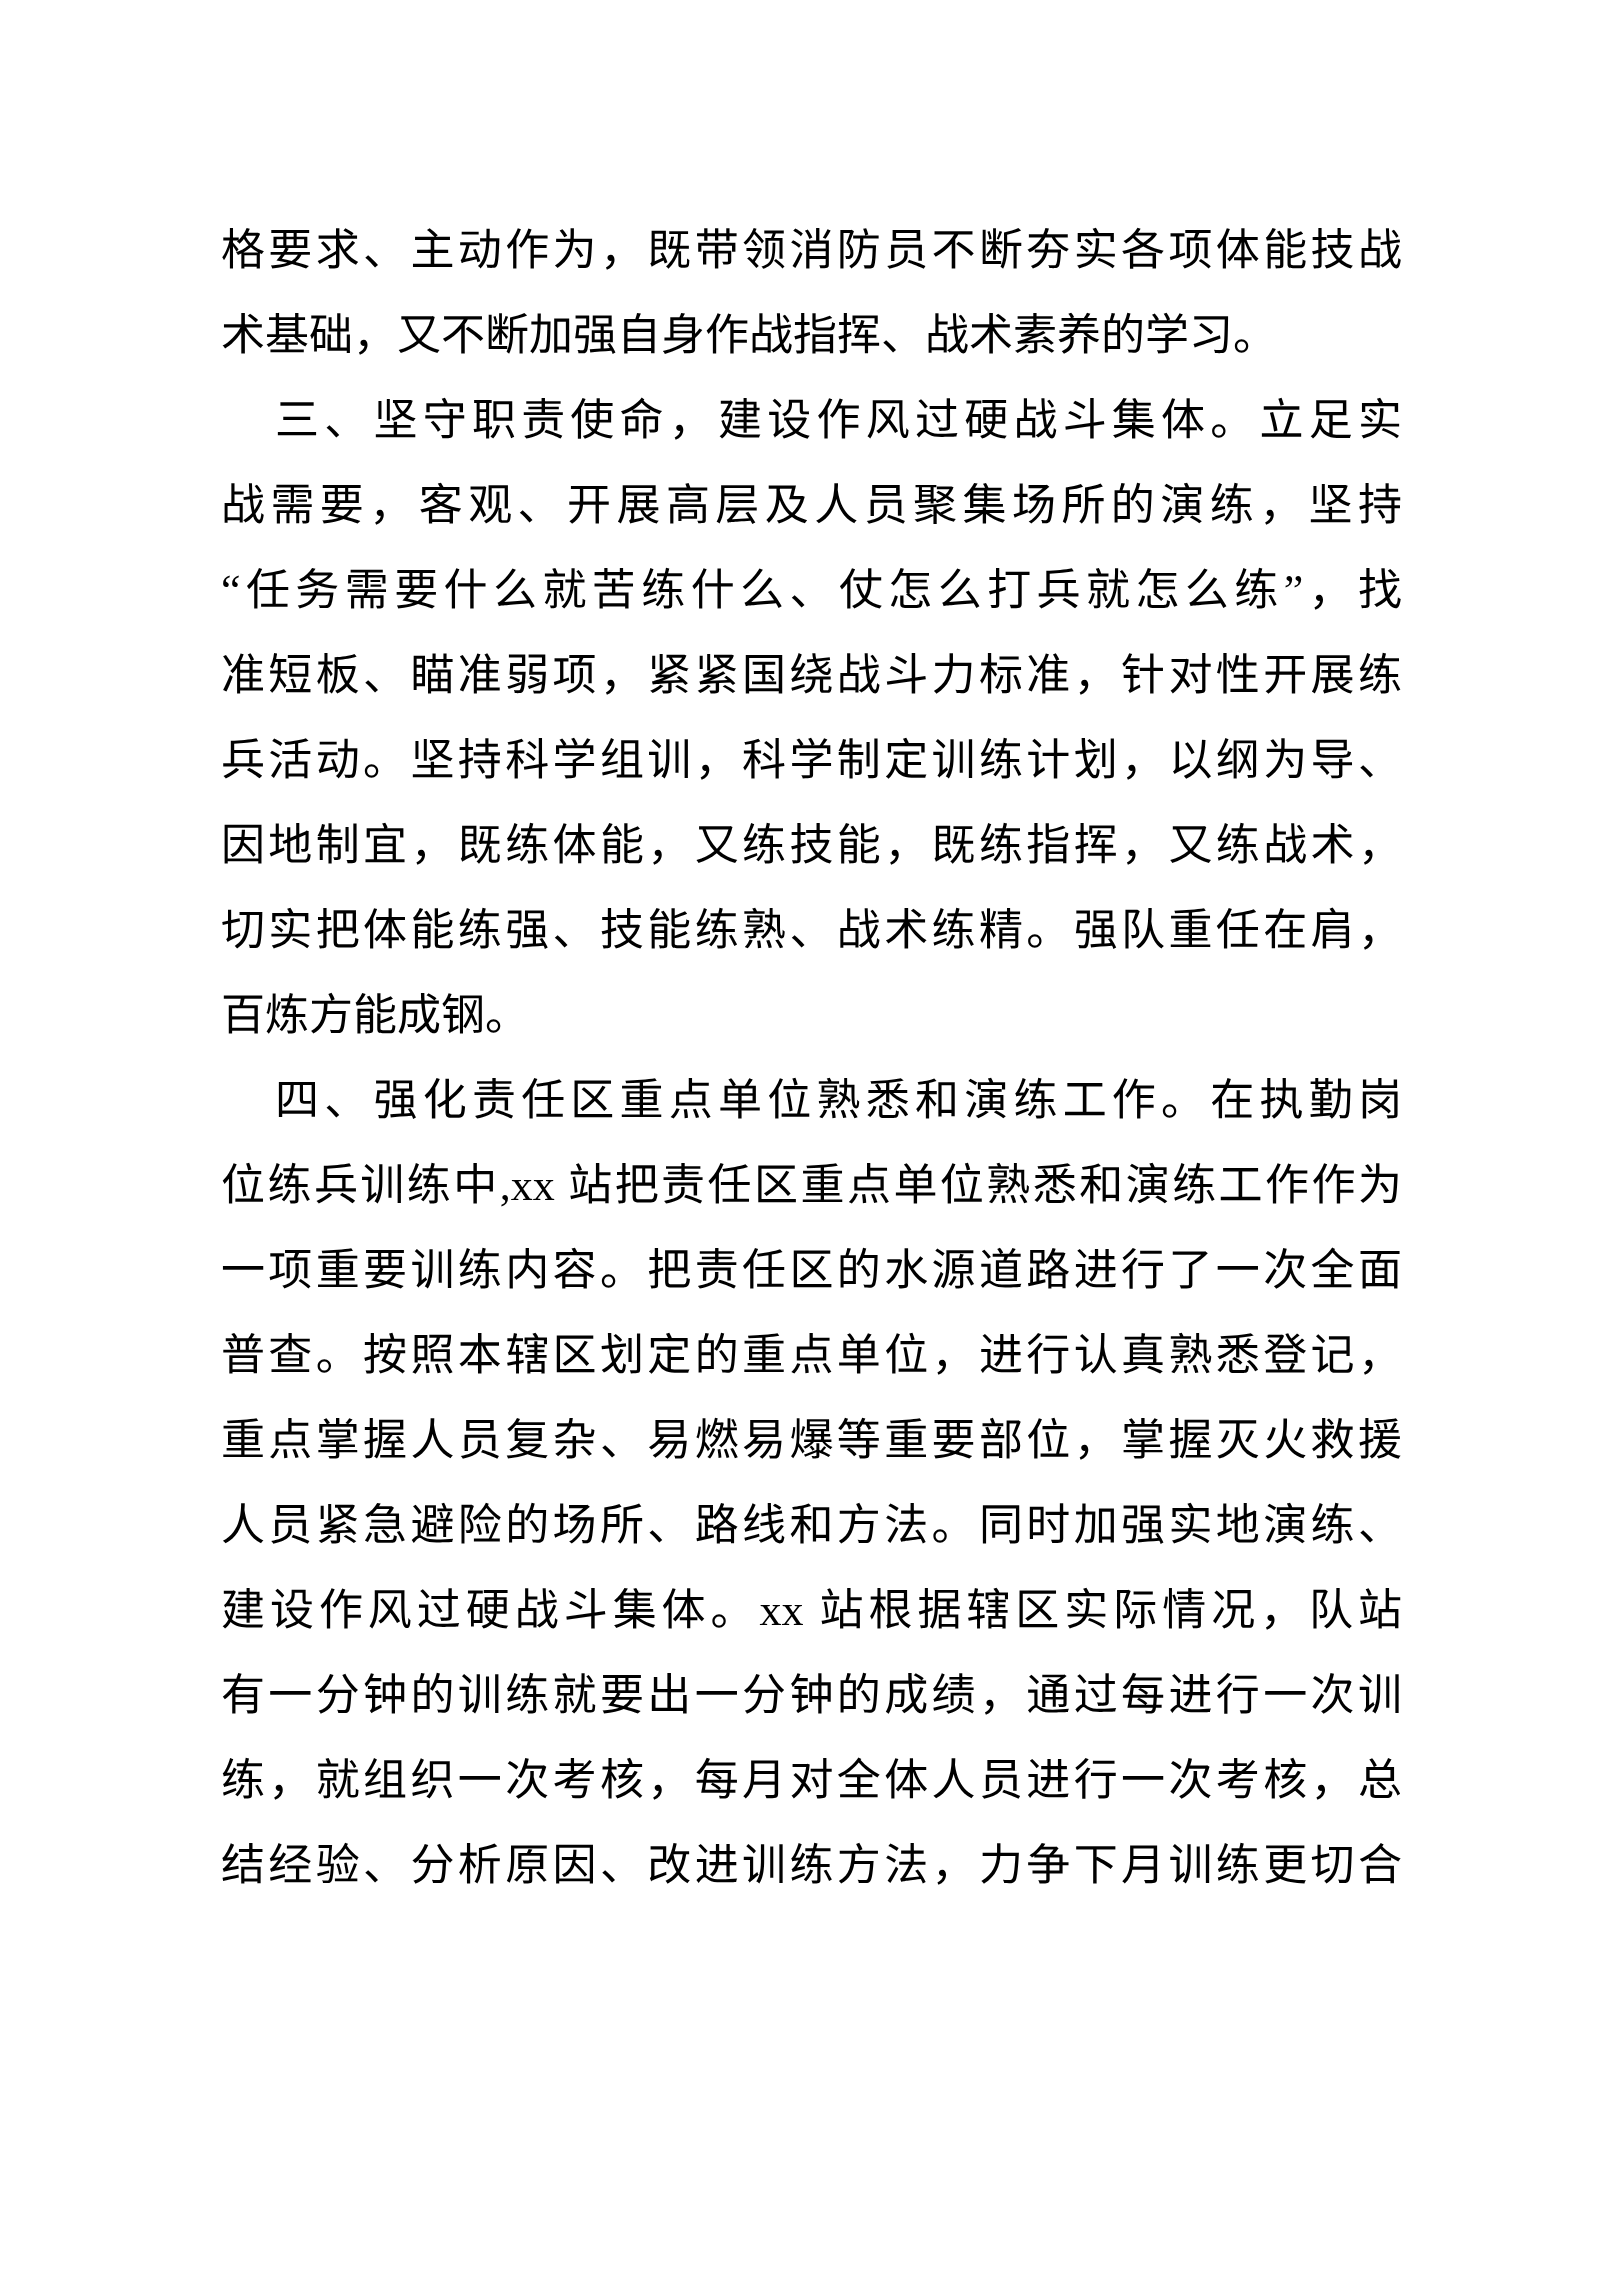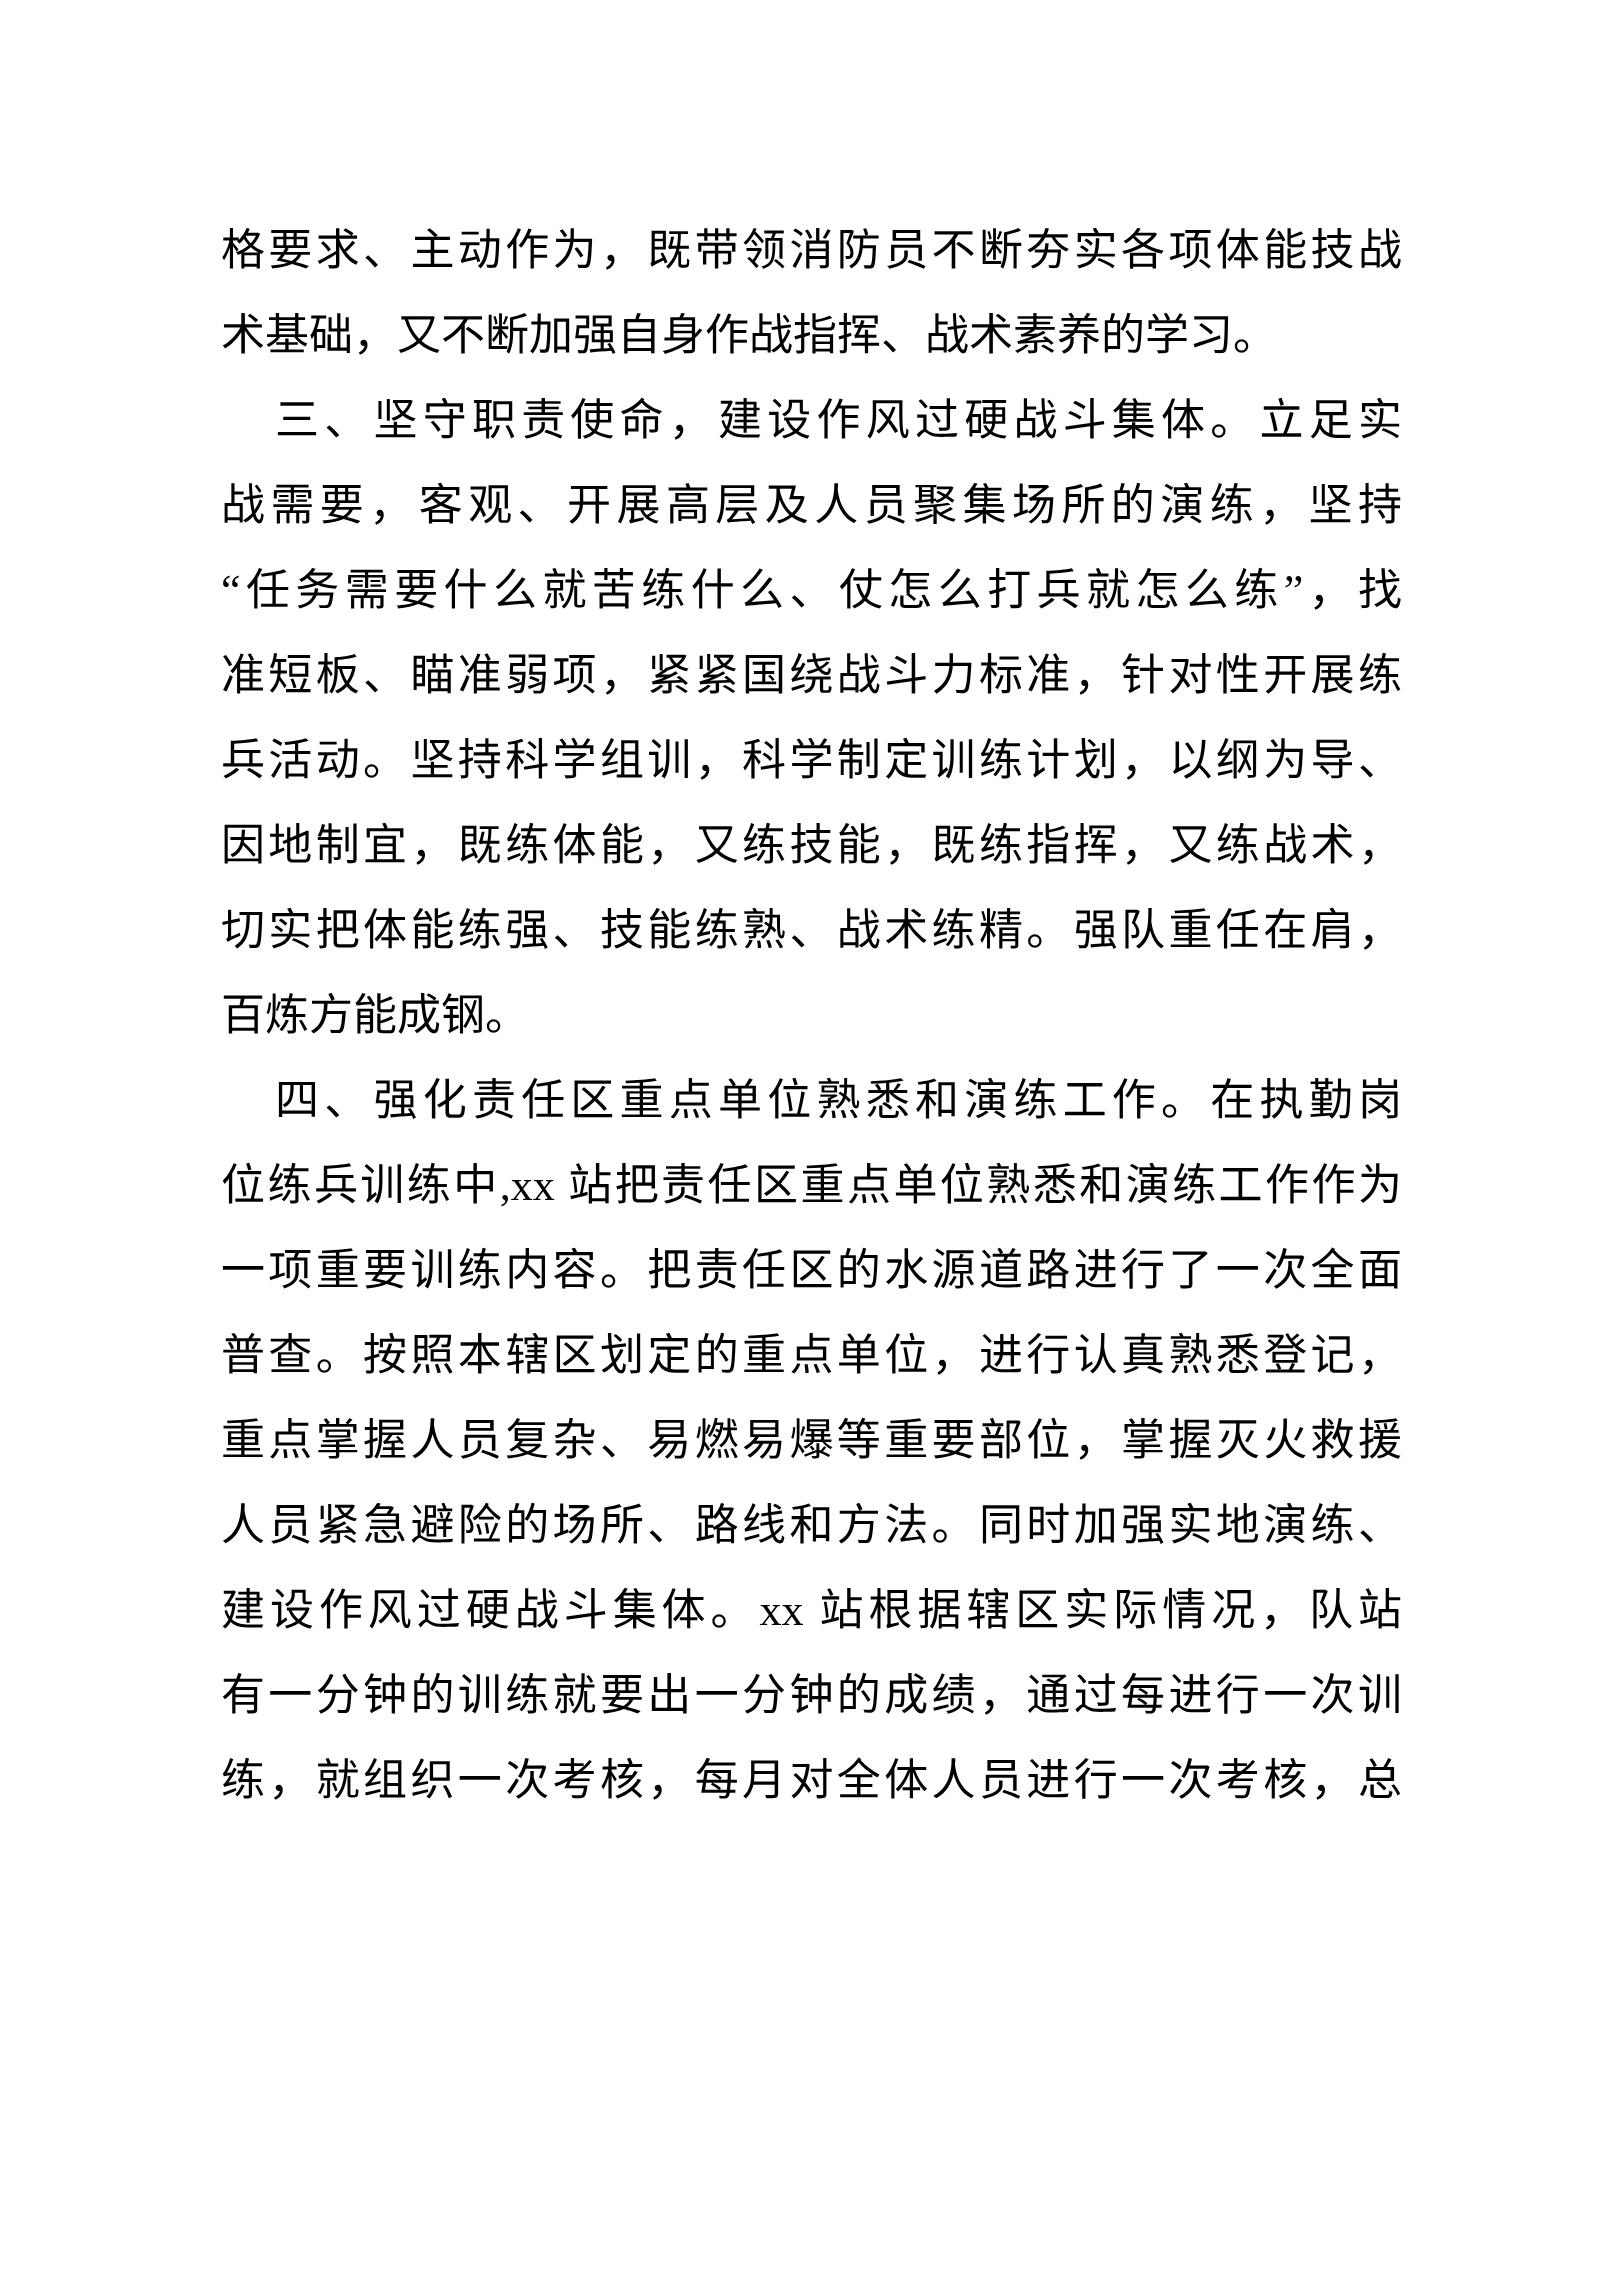--- a/index.html
+++ b/index.html
@@ -64,15 +64,16 @@
       <div class="line para-end">百炼方能成钢。</div>
       <div class="line indent stretch">四、强化责任区重点单位熟悉和演练工作。在执勤岗</div>
       <div class="line stretch">位练兵训练中,xx 站把责任区重点单位熟悉和演练工作作为</div>
       <div class="line stretch">一项重要训练内容。把责任区的水源道路进行了一次全面</div>
       <div class="line stretch">普查。按照本辖区划定的重点单位，进行认真熟悉登记，</div>
       <div class="line stretch">重点掌握人员复杂、易燃易爆等重要部位，掌握灭火救援</div>
       <div class="line stretch">人员紧急避险的场所、路线和方法。同时加强实地演练、</div>
       <div class="line stretch">建设作风过硬战斗集体。xx 站根据辖区实际情况，队站</div>
       <div class="line stretch">有一分钟的训练就要出一分钟的成绩，通过每进行一次训</div>
       <div class="line stretch">练，就组织一次考核，每月对全体人员进行一次考核，总</div>
+      <div class="line stretch">结经验、分析原因、改进训练方法，力争下月训练更切合</div>
     </div>
 </div>
 
 
 </body></html>

